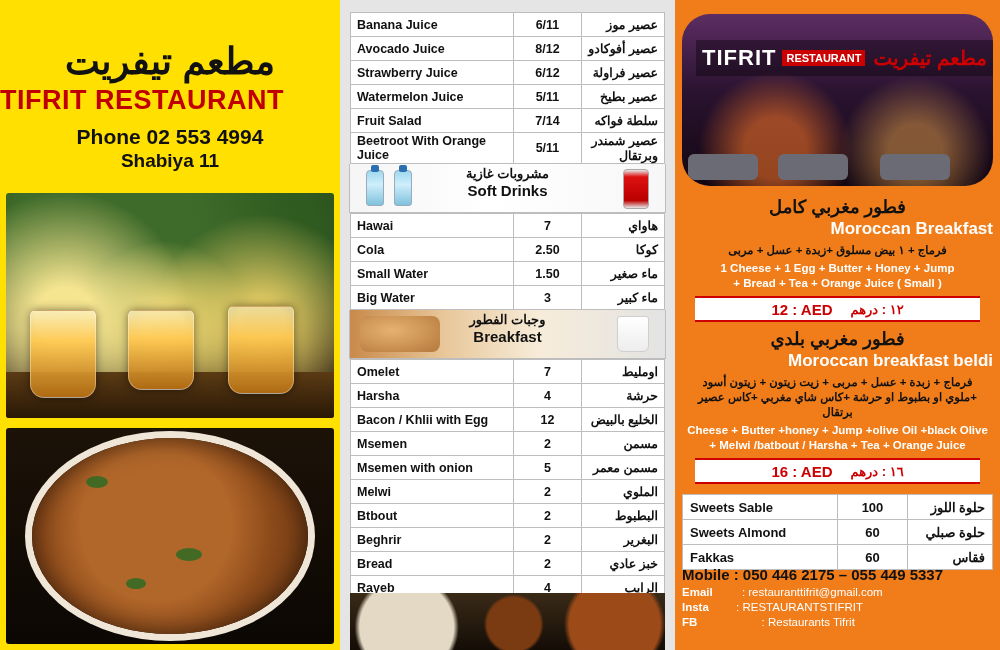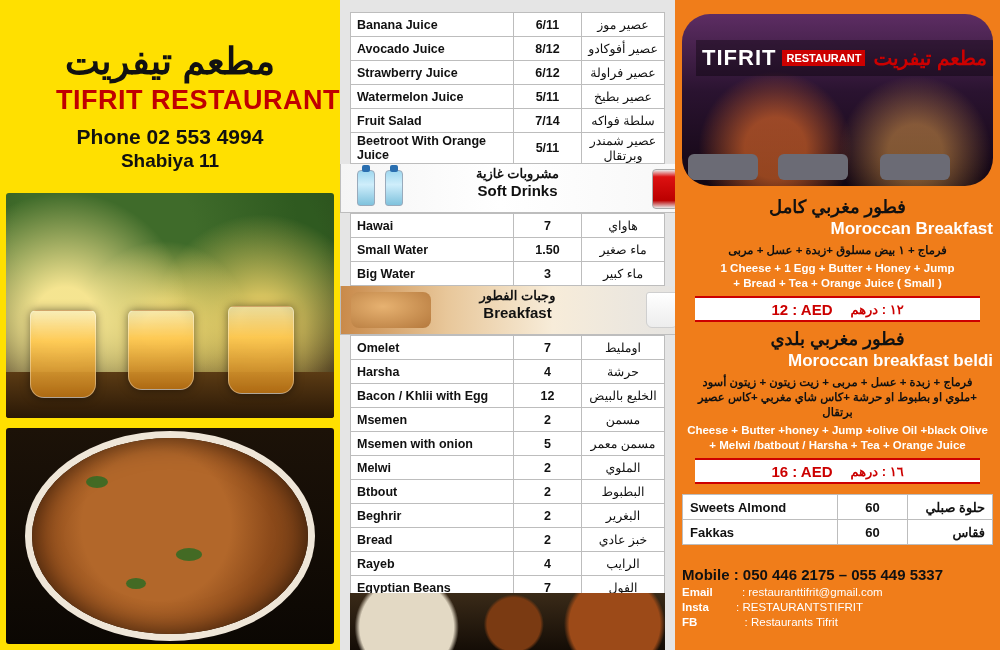--- a/index.html
+++ b/index.html
@@ -17,21 +17,21 @@
     background:#ffe000;
   }
   .brand-ar{
     text-align:center;
     font-size:37px;font-weight:bold;color:#111;
     direction:rtl;
     margin-top:40px;
     letter-spacing:1px;
   }
   .brand-en{
-    text-align:right;
+    text-align:left;
     font-size:27px;font-weight:bold;color:#c00000;
     margin-top:2px;
     letter-spacing:.5px;
   }
   .brand-phone{
     text-align:center;font-size:21px;font-weight:bold;color:#111;margin-top:9px;
   }
   .brand-addr{
     text-align:center;font-size:19px;font-weight:bold;color:#111;margin-top:1px;
   }
@@ -84,27 +84,26 @@
   .tbl{width:315px;margin:0 auto;border-collapse:collapse;background:#fff;}
   .tbl td{
     border:1px solid #bdbdbd;
     height:23px;
     font-size:12.5px;
     color:#111;
     padding:0 6px;
   }
   .tbl td.name{width:150px;font-weight:bold;}
   .tbl td.price{width:55px;text-align:center;font-weight:bold;}
-  .tbl td.ar{text-align:center;direction:rtl;font-weight:normal;}
+  .tbl td.ar{text-align:right;direction:rtl;font-weight:bold;}
 
   .sec-banner{
     width:315px;margin:0 auto;height:48px;position:relative;overflow:hidden;
     border:1px solid #bdbdbd;border-top:none;
     background:#fff;
-    padding-left:38px;
   }
   .soft-banner{
     background:linear-gradient(90deg,#f5f5f5 0%,#ffffff 45%,#f7f7f7 100%);
   }
   .bk-banner{
     background:linear-gradient(90deg,#c98a4a 0%, #e8c79a 30%, #f7ecd9 60%, #e3e3e3 100%);
   }
   .sec-center{
     position:absolute;left:0;right:0;top:2px;text-align:center;
   }
@@ -267,20 +266,25 @@
         <div class="sec-en">Soft Drinks</div>
       </div>
     </div>
 
     <table class="tbl">
       <tbody>
         <tr>
           <td class="name">Hawai</td>
           <td class="price">7</td>
           <td class="ar">هاواي</td>
+        </tr>
+        <tr>
+          <td class="name">Cola</td>
+          <td class="price">2.50</td>
+          <td class="ar">كوكا</td>
         </tr>
         <tr>
           <td class="name">Small Water</td>
           <td class="price">1.50</td>
           <td class="ar">ماء صغير</td>
         </tr>
         <tr>
           <td class="name">Big Water</td>
           <td class="price">3</td>
           <td class="ar">ماء كبير</td>
@@ -397,20 +401,25 @@
       <span class="price-ar">١٦ : درهم</span>
     </div>
   </div>
 
   <div class="sweets-photo"></div>
 
   <div style="position:absolute;left:682px;top:494px;width:311px;">
     <table class="tbl-r">
       <tbody>
         <tr>
+          <td class="name">Sweets Sable</td>
+          <td class="price">100</td>
+          <td class="ar">حلوة اللوز</td>
+        </tr>
+        <tr>
           <td class="name">Sweets Almond</td>
           <td class="price">60</td>
           <td class="ar">حلوة صبلي</td>
         </tr>
         <tr>
           <td class="name">Fakkas</td>
           <td class="price">60</td>
           <td class="ar">فقاس</td>
         </tr>
       </tbody>
@@ -422,17 +431,17 @@
     <div class="crow">
       <b>Email</b>
       <span style="margin-left:26px;">: restauranttifrit@gmail.com</span>
     </div>
     <div class="crow">
       <b>Insta</b>
       <span style="margin-left:24px;">: RESTAURANTSTIFRIT</span>
     </div>
     <div class="crow">
       <b>FB</b>
-      <span style="margin-left:44px;">: Restaurants Tifrit</span>
+      <span style="margin-left:61px;">: Restaurants Tifrit</span>
     </div>
   </div>
 
 </div>
 
 </body></html>

